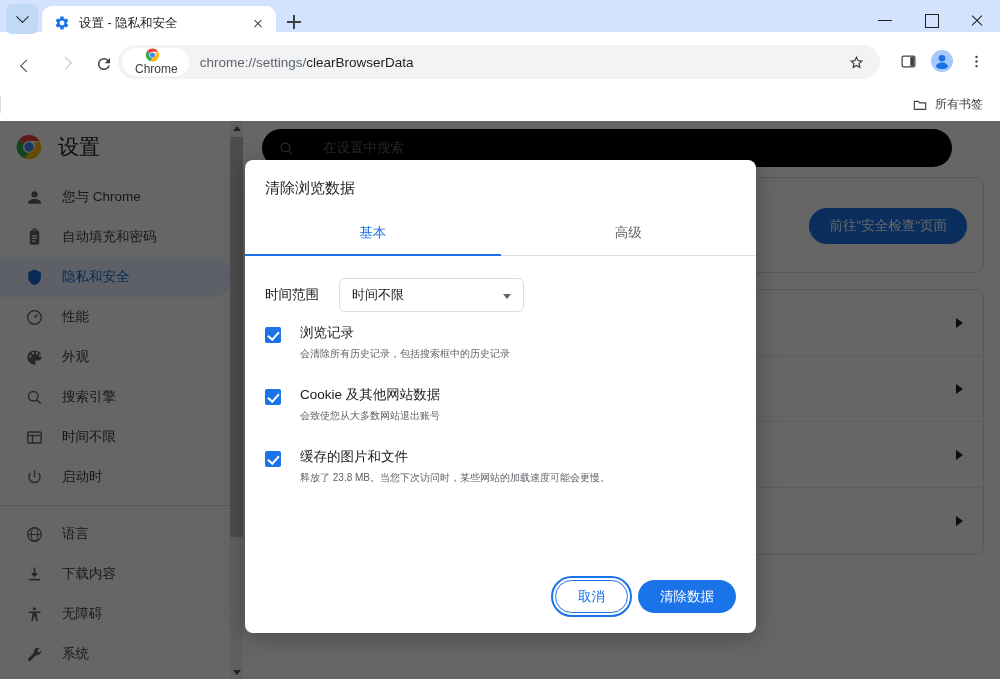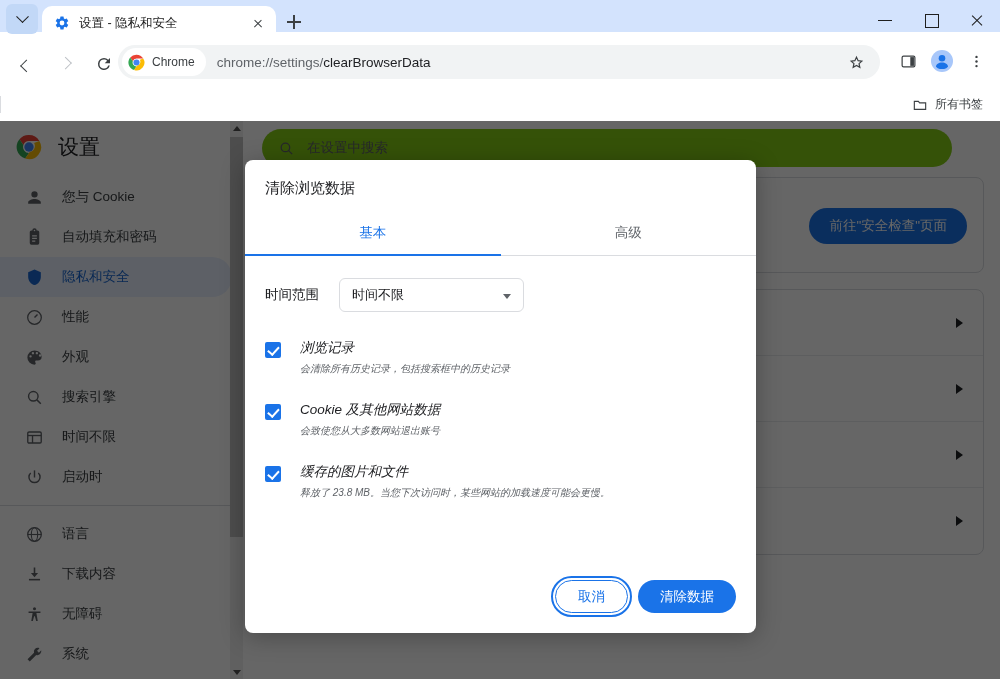--- a/index.html
+++ b/index.html
@@ -87,21 +87,21 @@
   }
   .arrow-l { transform: rotate(45deg) translate(1px,1px); }
   .arrow-r { transform: rotate(-135deg) translate(1px,1px); border-color: #bdc1c6; }
 
   .omnibox {
     position: absolute; left: 118px; top: 45px; width: 762px; height: 34px;
     background: #f1f3f4; border-radius: 17px; display: flex; align-items: center;
   }
   .chrome-chip {
     display: flex; align-items: center; height: 28px; margin-left: 4px;
-    padding: 0 11px 0 6px; border-radius: 14px; background: #ffffff;
+    padding: 0 11px 0 6px; border-radius: 14px; background: #ffffff; flex-direction: column;
   }
   .chrome-chip-label { font-size: 12px; color: #3c4043; margin-left: 7px; }
   .omni-url {
     font-size: 13.5px; color: #5f6368; margin-left: 11px;
     white-space: nowrap; overflow: hidden;
   }
   .omni-url b { color: #202124; font-weight: 400; }
   .star-btn {
     position: absolute; left: 841px; top: 47px; width: 30px; height: 30px;
     border-radius: 50%; background: #f1f3f4;
@@ -131,22 +131,22 @@
     position: absolute; left: 0; top: 121px; width: 1000px; height: 558px;
     background: #ffffff; overflow: hidden;
   }
   .settings-header {
     position: absolute; left: 0; top: 0; width: 1000px; height: 56px;
   }
   .brand { position: absolute; left: 16px; top: 12px; display: flex; align-items: center; gap: 16px; }
   .brand-title { font-size: 21px; color: #202124; }
   .searchbox {
     position: absolute; left: 262px; top: 8px; width: 690px; height: 38px;
-    background: #84cc16; border-radius: 19px; display: flex; align-items: center;
-    padding-left: 16px; gap: 12px;
+    background: #000000; border-radius: 19px; display: flex; align-items: center;
+    padding-left: 16px; gap: 28px;
   }
   .search-ph { font-size: 13.5px; color: #5f6368; }
 
   .sidebar { position: absolute; left: 0; top: 56px; width: 232px; bottom: 0; }
   .nav-item {
     display: flex; align-items: center; height: 40px; gap: 18px;
     padding-left: 24px; margin-right: 0; border-radius: 0 20px 20px 0;
     color: #3c4043; font-size: 13.5px;
   }
   .nav-item .nav-ico { width: 20px; height: 20px; flex: 0 0 20px; display: flex; align-items: center; justify-content: center; }
@@ -229,21 +229,21 @@
     width: 185px; height: 34px; border: 1px solid #dadce0; border-radius: 6px;
     display: flex; align-items: center; padding: 0 12px; position: relative;
   }
   .tr-value { font-size: 13px; color: #202124; }
   .tr-caret {
     position: absolute; right: 12px; top: 15px; width: 0; height: 0;
     border-left: 4.5px solid transparent; border-right: 4.5px solid transparent;
     border-top: 5px solid #5f6368;
   }
 
-  .clist { margin-top: 26px; font-style: italic; }
+  .clist { margin-top: 11px; }
   .citem { display: flex; gap: 19px; margin-bottom: 22px; }
   .cbox {
     width: 16px; height: 16px; flex: 0 0 16px; margin-top: 4px;
     background: #1a73e8; border-radius: 2px; position: relative;
   }
   .cbox::after {
     content: ""; position: absolute; left: 5px; top: 2px;
     width: 4.5px; height: 9px; border-right: 2px solid #fff; border-bottom: 2px solid #fff;
     transform: rotate(42deg);
   }
@@ -379,21 +379,21 @@
       </div>
     </div>
 
     <div class="sidebar">
       <div class="nav-item">
         <span class="nav-ico">
           <svg viewBox="0 0 24 24" width="19" height="19">
               <path fill="#5f6368" d="M12 12a4 4 0 1 0 0-8 4 4 0 0 0 0 8zm0 2c-3.3 0-8 1.7-8 4.2V20h16v-1.8c0-2.5-4.7-4.2-8-4.2z"></path>
             </svg>
         </span>
-        <span>您与 Cookie</span>
+        <span>您与 Chrome</span>
       </div>
       <div class="nav-item">
         <span class="nav-ico">
           <svg viewBox="0 0 24 24" width="19" height="19">
               <path fill="#5f6368" d="M16 3h-1.2a2.8 2.8 0 0 0-5.6 0H8a2 2 0 0 0-2 2v14a2 2 0 0 0 2 2h8a2 2 0 0 0 2-2V5a2 2 0 0 0-2-2zm-4-.8a1 1 0 1 1 0 2 1 1 0 0 1 0-2zM9 9h6v1.6H9zm0 3.4h6V14H9zm0 3.4h4v1.6H9z"></path>
             </svg>
         </span>
         <span>自动填充和密码</span>
       </div>
       <div class="nav-item selected">

